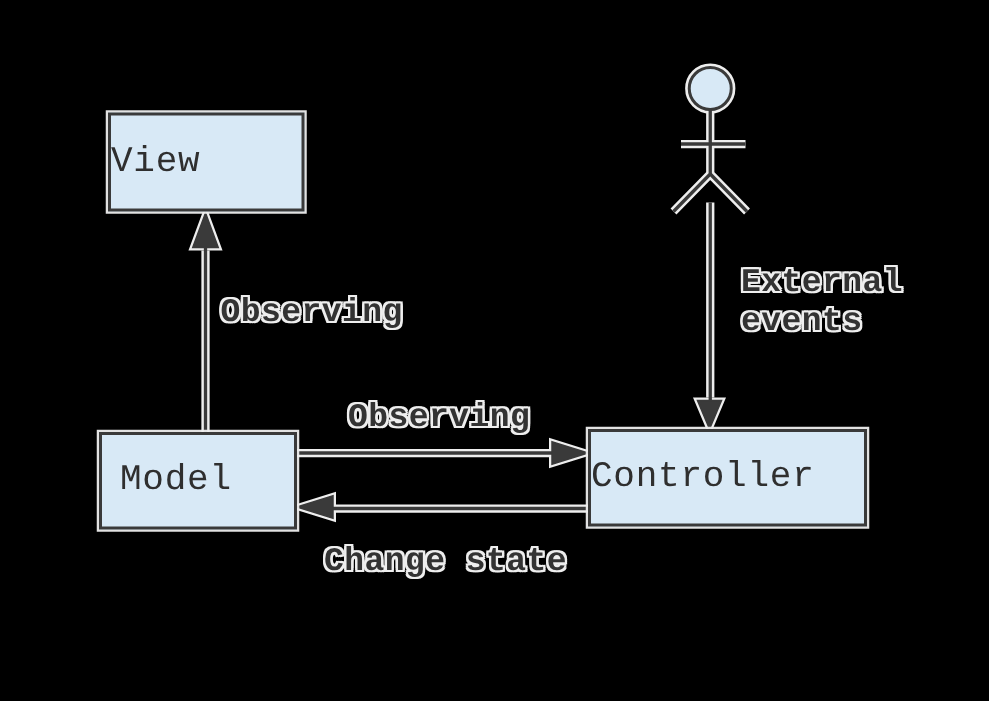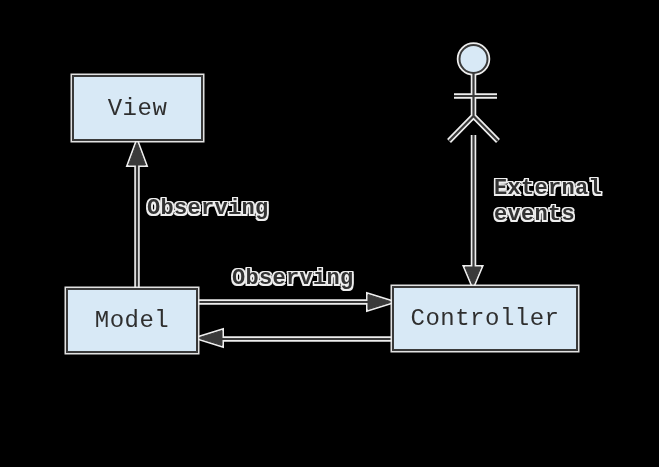--- a/index.html
+++ b/index.html
@@ -50,27 +50,27 @@
     stroke-width: 1;
   }
   .node {
     position: absolute;
     box-sizing: border-box;
     background: #d8e9f6;
     border: 2px solid #3a3a3a;
     box-shadow: 0 0 0 1.5px rgba(238,238,238,0.95);
     display: flex;
     align-items: center;
-    justify-content: center;
+    justify-content: flex-start;
     font-size: 24px;
     color: #2f2f2f;
     letter-spacing: 0.5px;
   }
   #node-view       { left: 72px;  top: 75px;  width: 131px; height: 66px; }
-  #node-model      { left: 66px;  top: 288px; width: 132px; height: 65px; }
+  #node-model      { left: 66px;  top: 288px; width: 132px; height: 65px; padding-left: 12px; }
   #node-controller { left: 392px; top: 286px; width: 186px; height: 65px; }
   .edge-label {
     position: absolute;
     font-weight: bold;
     font-size: 22px;
     line-height: 26px;
     color: #333333;
     white-space: pre-line;
     letter-spacing: 0.3px;
     text-shadow:
@@ -136,17 +136,18 @@
   </div>
 
   <div class="node" id="node-controller">
     <span>Controller</span>
   </div>
 
   <div class="edge-label" id="label-observing-view">Observing</div>
 
   <div class="edge-label" id="label-observing-controller">Observing</div>
 
+  <div class="edge-label" id="label-change-state">Change state</div>
 
   <div class="edge-label" id="label-external-events">External
 events</div>
 
 </div>
 
 </body></html>

